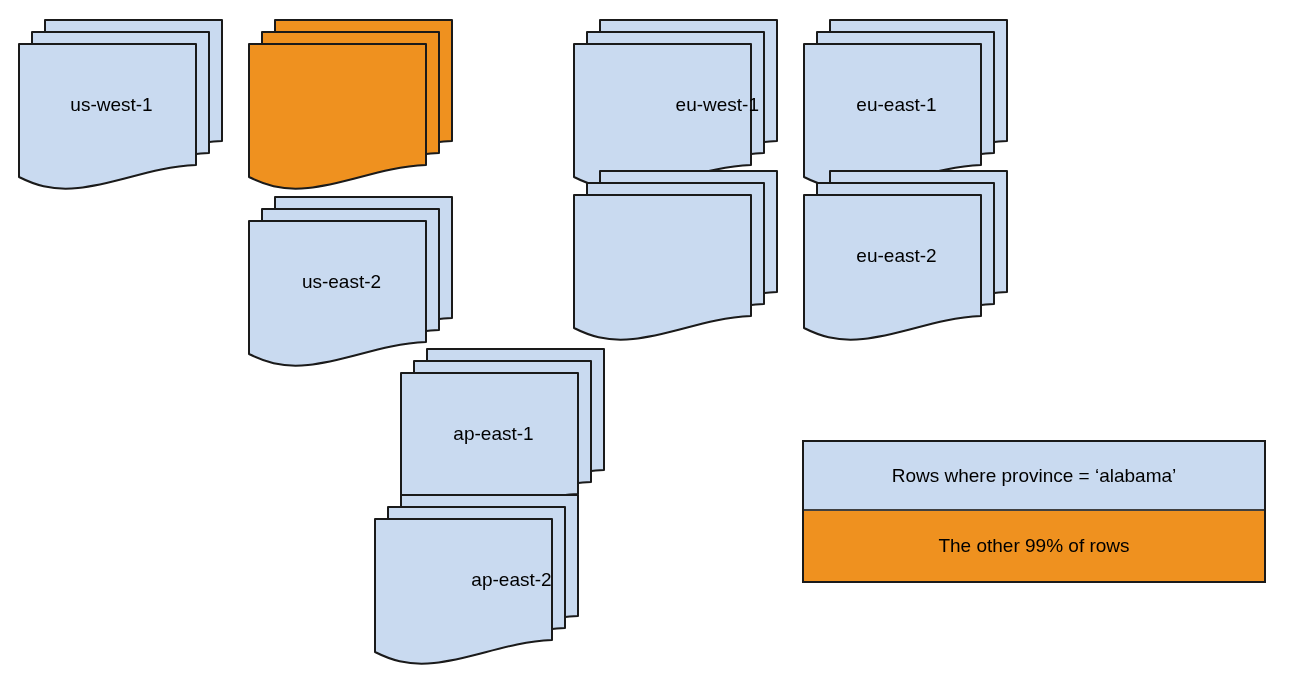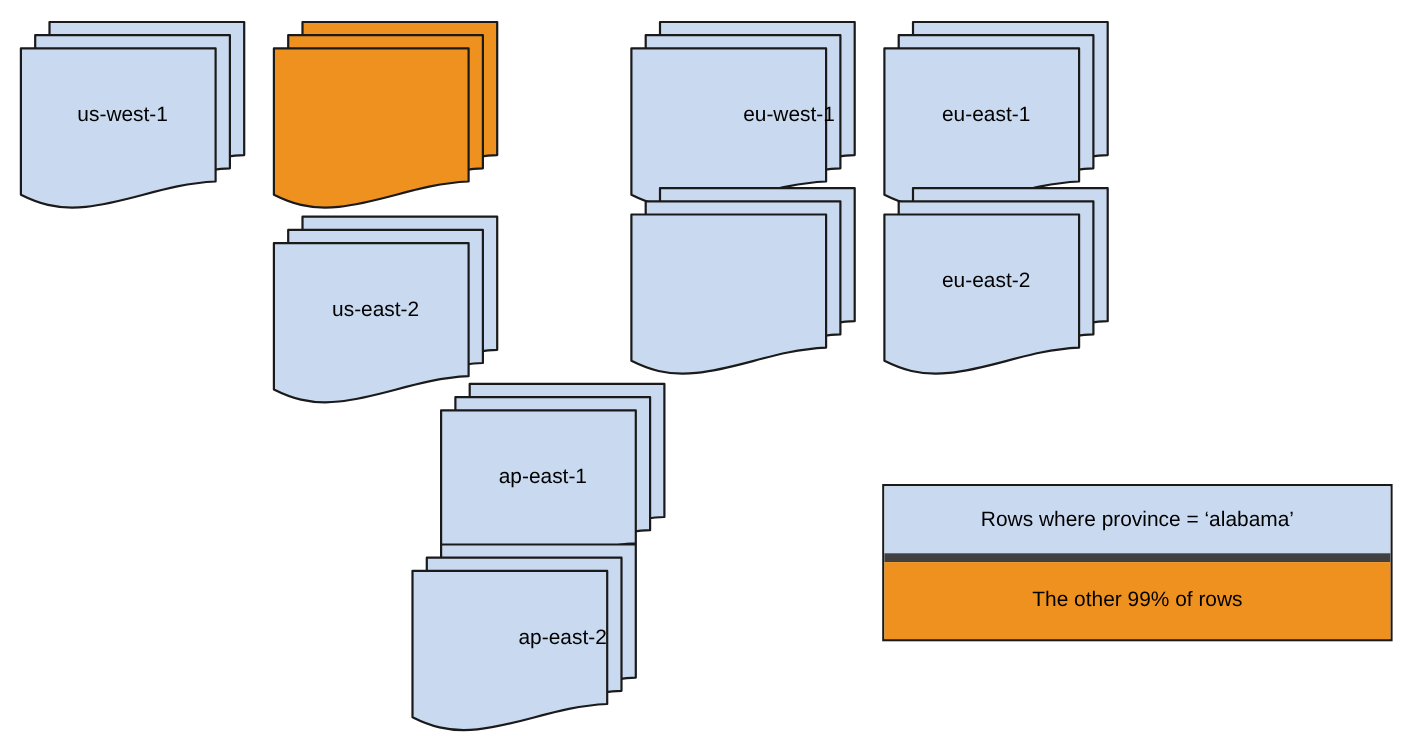--- a/index.html
+++ b/index.html
@@ -58,21 +58,21 @@
     width: 100%;
     box-sizing: border-box;
     display: flex;
     align-items: center;
     justify-content: center;
     font-size: 19px;
     color: #000000;
   }
   .legend-row.top {
     height: 69px;
-    border-bottom: 8px solid #404040;
+    border-bottom: 2px solid #404040;
   }
   .legend-row.bottom {
     height: 70px;
   }
 </style>
 </head>
 <body>
 
 <div id="canvas">
     <div class="doc-stack" style="left: 19px; top: 20px;">

